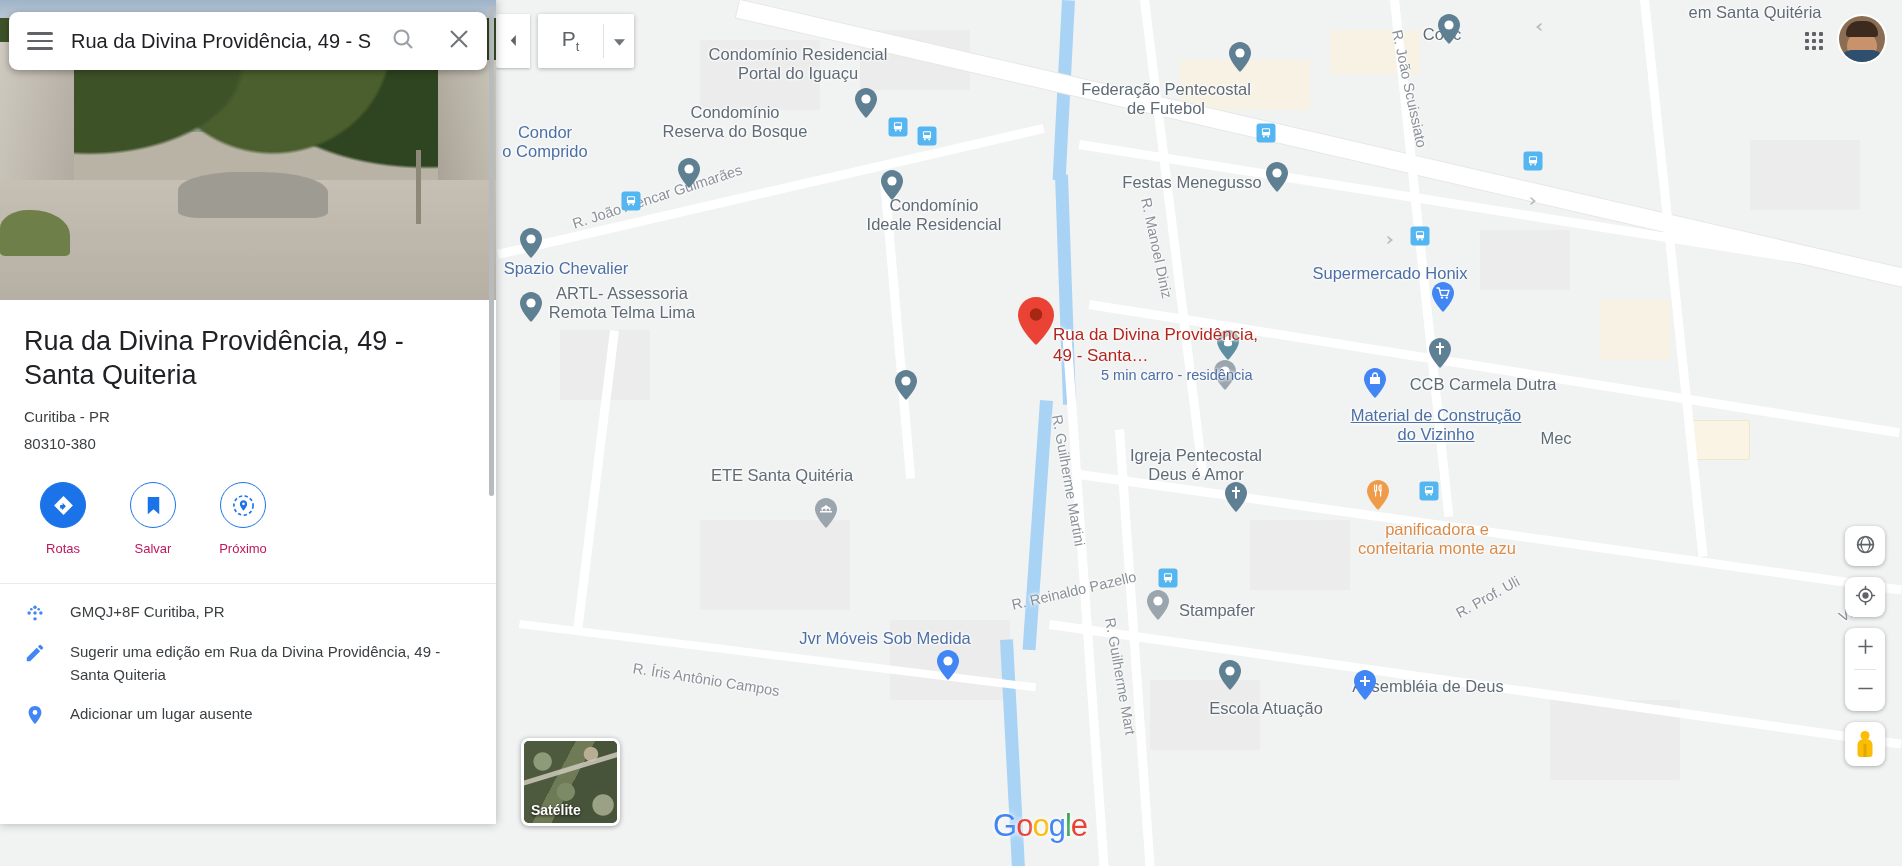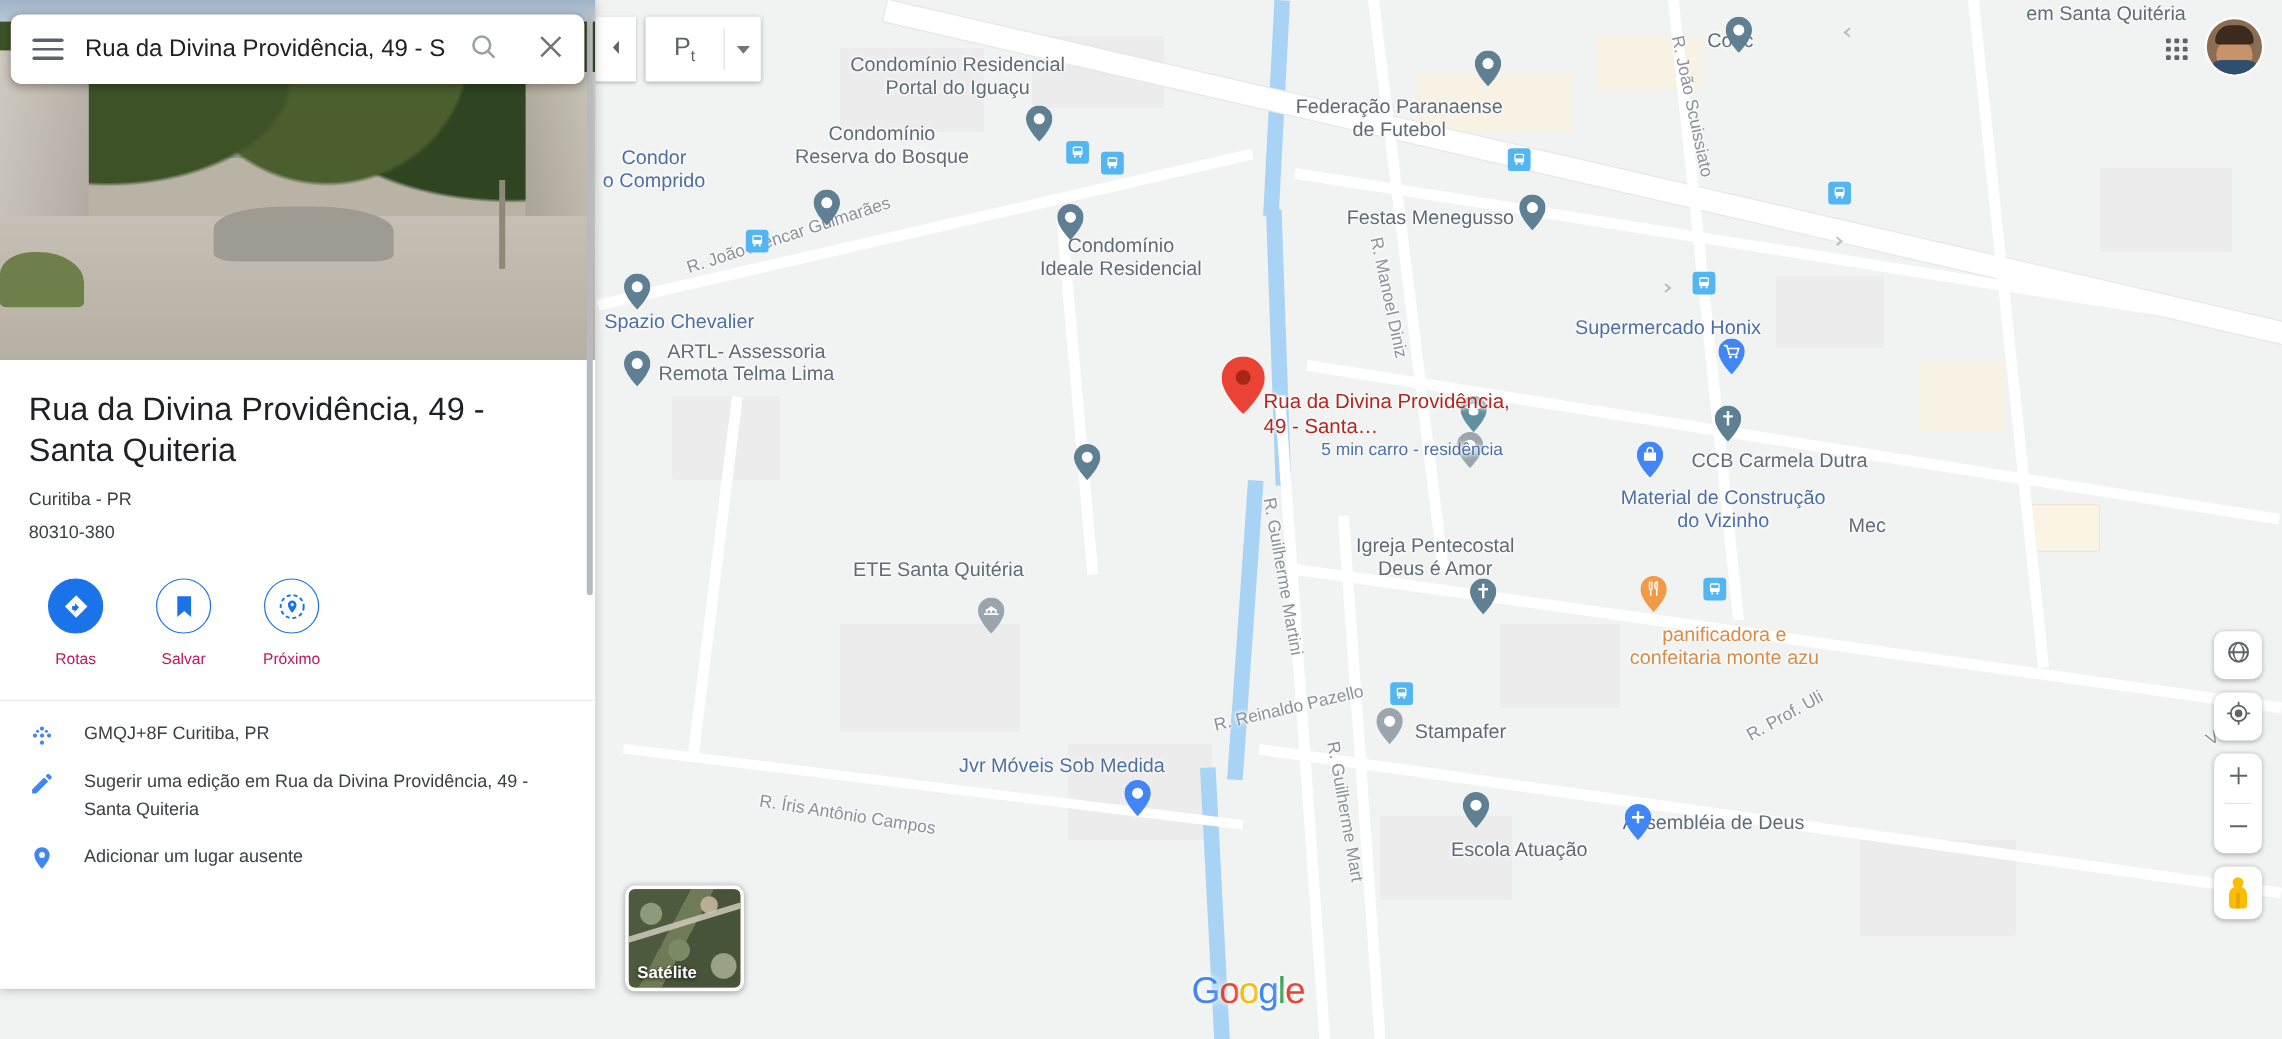--- a/index.html
+++ b/index.html
@@ -268,26 +268,26 @@
 o Comprido</div>
       <div class="poi-label " style="left: 934px; top: 196px;">Condomínio
 Ideale Residencial</div>
       <div class="poi-label biz" style="left: 566px; top: 259px;">Spazio Chevalier</div>
       <div class="poi-label " style="left: 622px; top: 284px;">ARTL- Assessoria
 Remota Telma Lima</div>
       <div class="poi-label " style="left: 782px; top: 466px;">ETE Santa Quitéria</div>
       <div class="poi-label biz" style="left: 885px; top: 629px;">Jvr Móveis Sob Medida</div>
       <div class="poi-label " style="left: 1755px; top: 3px;">em Santa Quitéria</div>
       <div class="poi-label " style="left: 1442px; top: 25px;">Conc</div>
-      <div class="poi-label " style="left: 1166px; top: 80px;">Federação Paranaense
+      <div class="poi-label " style="left: 1166px; top: 80px;">Federação Pentecostal
 de Futebol</div>
       <div class="poi-label " style="left: 1192px; top: 173px;">Festas Menegusso</div>
       <div class="poi-label biz" style="left: 1390px; top: 264px;">Supermercado Honix</div>
       <div class="poi-label " style="left: 1483px; top: 375px;">CCB Carmela Dutra</div>
-      <div class="poi-label biz" style="left: 1436px; top: 406px;">Material de Construção
+      <div class="poi-label biz" style="left: 1436px; top: 406px; text-decoration: underline;">Material de Construção
 do Vizinho</div>
       <div class="poi-label " style="left: 1556px; top: 429px;">Mec</div>
       <div class="poi-label " style="left: 1196px; top: 446px;">Igreja Pentecostal
 Deus é Amor</div>
       <div class="poi-label orange" style="left: 1437px; top: 520px;">panificadora e
 confeitaria monte azu</div>
       <div class="poi-label " style="left: 1217px; top: 601px;">Stampafer</div>
       <div class="poi-label " style="left: 1428px; top: 677px;">Assembléia de Deus</div>
       <div class="poi-label " style="left: 1266px; top: 699px;">Escola Atuação</div>
     </div>

